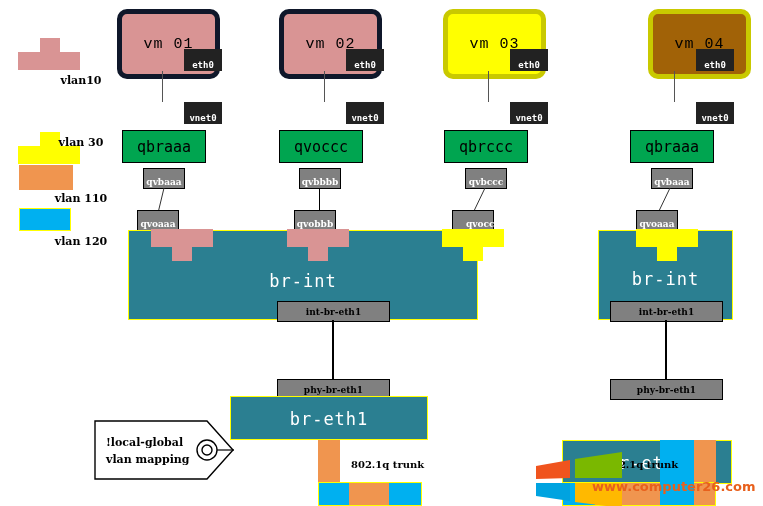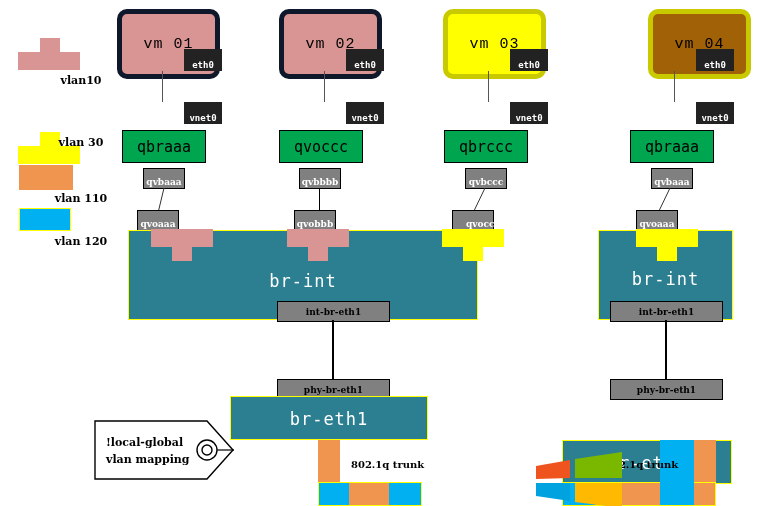--- a/index.html
+++ b/index.html
@@ -243,13 +243,14 @@
 <div class="abs" style="left:660px;top:440px;width:34px;height:65px;background:#00b0f0;"></div>
 <div class="abs trunk-label" style="left:605px;top:459px;">802.1q trunk</div>
 
 <div class="abs" style="left:530px;top:444px;width:233px;height:62px;">
   <svg width="100" height="56" style="position:absolute;left:0;top:8px;">
     <polygon points="6,14 40,8 40,26 6,27" fill="#f0541e"></polygon>
     <polygon points="45,7 92,0 92,26 45,26" fill="#7ab800"></polygon>
     <polygon points="6,31 40,31 40,49 6,44" fill="#00a3e0"></polygon>
     <polygon points="45,31 92,31 92,56 45,50" fill="#ffb900"></polygon>
   </svg>
+  <div class="abs wm-text-url" style="left:62px;top:35px;">www.computer26.com</div>
 </div>
 
 </body></html>

